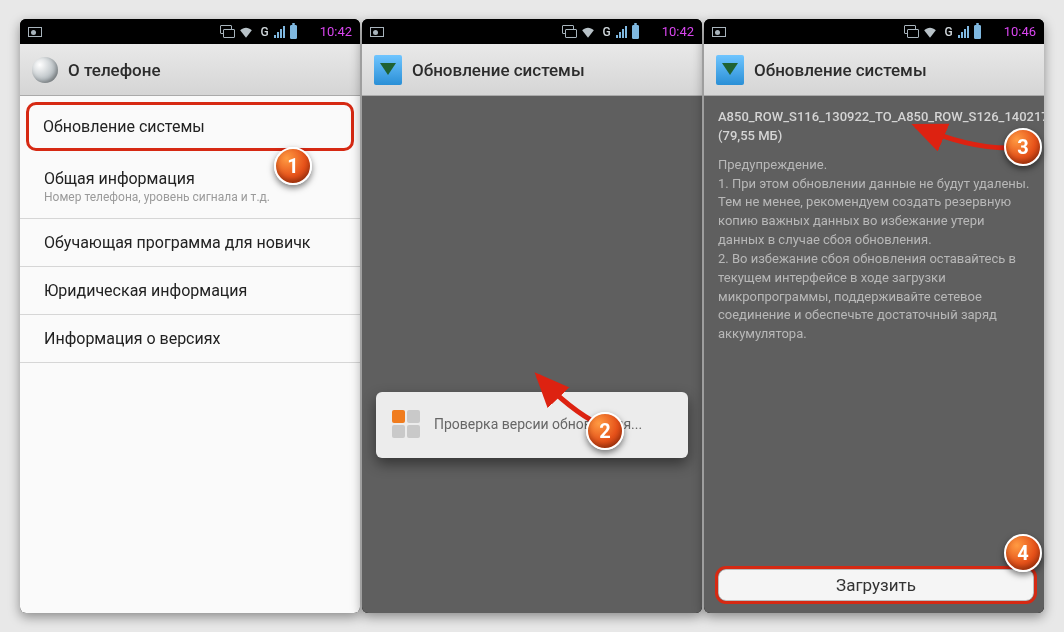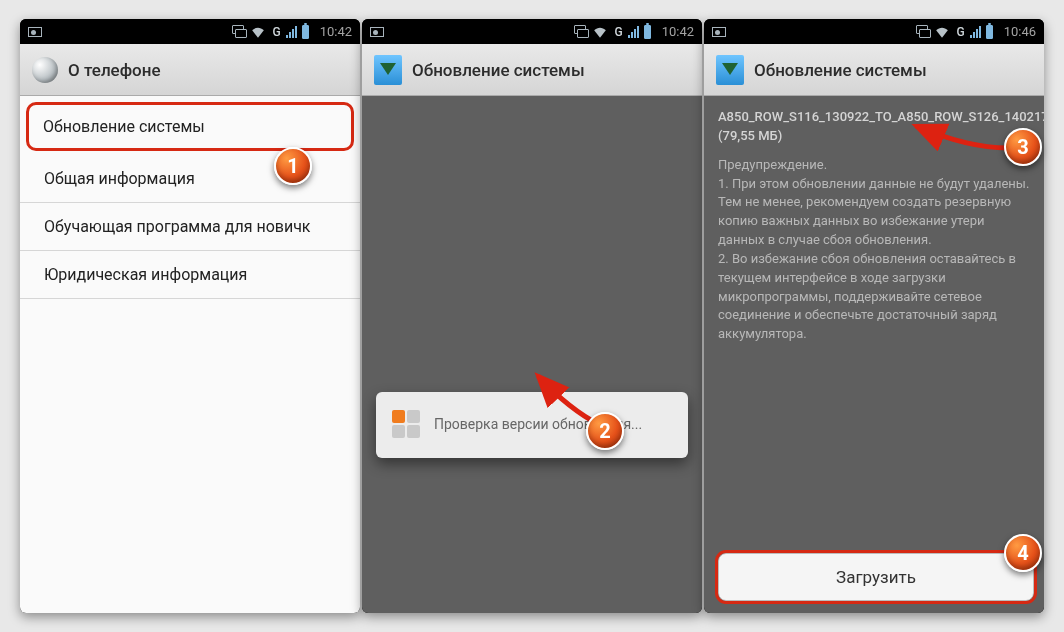--- a/index.html
+++ b/index.html
@@ -44,21 +44,21 @@
   .wifi-ic svg{width:14px;height:12px;fill:#b8c2c8;}
   .g-label { font-size:12px;color:#cfd6da;font-weight:500;margin-left:2px;}
   .sig-bars{display:flex;align-items:flex-end;gap:1px;height:12px;}
   .sig-bars span{width:2px;background:#7fb8e0;}
   .sig-bars span:nth-child(1){height:3px;}
   .sig-bars span:nth-child(2){height:6px;}
   .sig-bars span:nth-child(3){height:9px;}
   .sig-bars span:nth-child(4){height:12px;}
   .batt { width:7px;height:14px;border:1px solid #7fb8e0;border-radius:1px;position:relative;background:#7fb8e0;}
   .batt::before{content:"";position:absolute;top:-3px;left:1.5px;width:3px;height:2px;background:#7fb8e0;border-radius:1px;}
-  .clock{font-size:13px;color:#a3a3a3;margin-left:6px;}
+  .clock{font-size:13px;color:#d946ef;margin-left:18px;}
 
   .actionbar {
     height: 52px;
     background: linear-gradient(#e9e9e9,#d5d5d5);
     display:flex;align-items:center;
     padding:0 12px;
     gap:10px;
     border-bottom:1px solid #aaa;
   }
   .globe{width:26px;height:26px;border-radius:50%;background:radial-gradient(circle at 30% 30%,#fff,#b9c0c4 60%,#7c8387);box-shadow:inset -2px -2px 4px rgba(0,0,0,.25);}
@@ -83,21 +83,21 @@
   .toast-ic span{border-radius:2px;}
   .toast-ic span:nth-child(1){background:#f07c1e;}
   .toast-ic span:nth-child(2){background:#c9c9c9;}
   .toast-ic span:nth-child(3){background:#c9c9c9;}
   .toast-ic span:nth-child(4){background:#c9c9c9;}
   .toast-txt{font-size:14px;color:#666;}
 
   .s3-body{color:#b8b8b8;padding:12px 14px;font-size:13px;line-height:1.45;height:100%;}
   .s3-title-line{color:#d4d4d4;font-weight:500;margin-bottom:10px;}
   .s3-btn{
-    position:absolute;left:14px;right:10px;bottom:12px;height:48px;
+    position:absolute;left:14px;right:10px;bottom:12px;height:32px;
     background:#f5f5f5;color:#333;font-size:17px;border:1px solid #bcbcbc;
     display:flex;align-items:center;justify-content:center;border-radius:3px;
   }
   .s3-btn.framed{outline:3px solid #d62913;outline-offset:0;border-radius:8px;}
 
   
   .badge{position:absolute;width:38px;height:38px;border-radius:50%;
     background:radial-gradient(circle at 32% 28%,#ff9b42,#e6521a 55%,#a52c08);
     border:2px solid #fff;box-shadow:0 3px 6px rgba(0,0,0,.5), inset 0 -3px 5px rgba(0,0,0,.25);
     color:#fff;font-weight:700;font-size:20px;display:flex;align-items:center;justify-content:center;z-index:50;}
@@ -135,26 +135,30 @@
     <div class="globe"></div>
     <div class="ab-title">О телефоне</div>
   </div>
 
   <div class="body-white">
     <div class="listitem framed">
       <div class="li-title">Обновление системы</div>
     </div>
     <div class="listitem">
       <div class="li-title">Общая информация</div>
+      <div class="li-sub">Номер телефона, уровень сигнала и т.д.</div>
     </div>
     <div class="listitem">
       <div class="li-title">Обучающая программа для новичк</div>
     </div>
     <div class="listitem">
       <div class="li-title">Юридическая информация</div>
+    </div>
+    <div class="listitem">
+      <div class="li-title">Информация о версиях</div>
     </div>
   </div>
 </div>
 
 <div class="phone phone2">
   <div class="statusbar">
     <div class="sb-left">
       <div class="pic-icon"></div>
     </div>
     <div class="sb-right">

